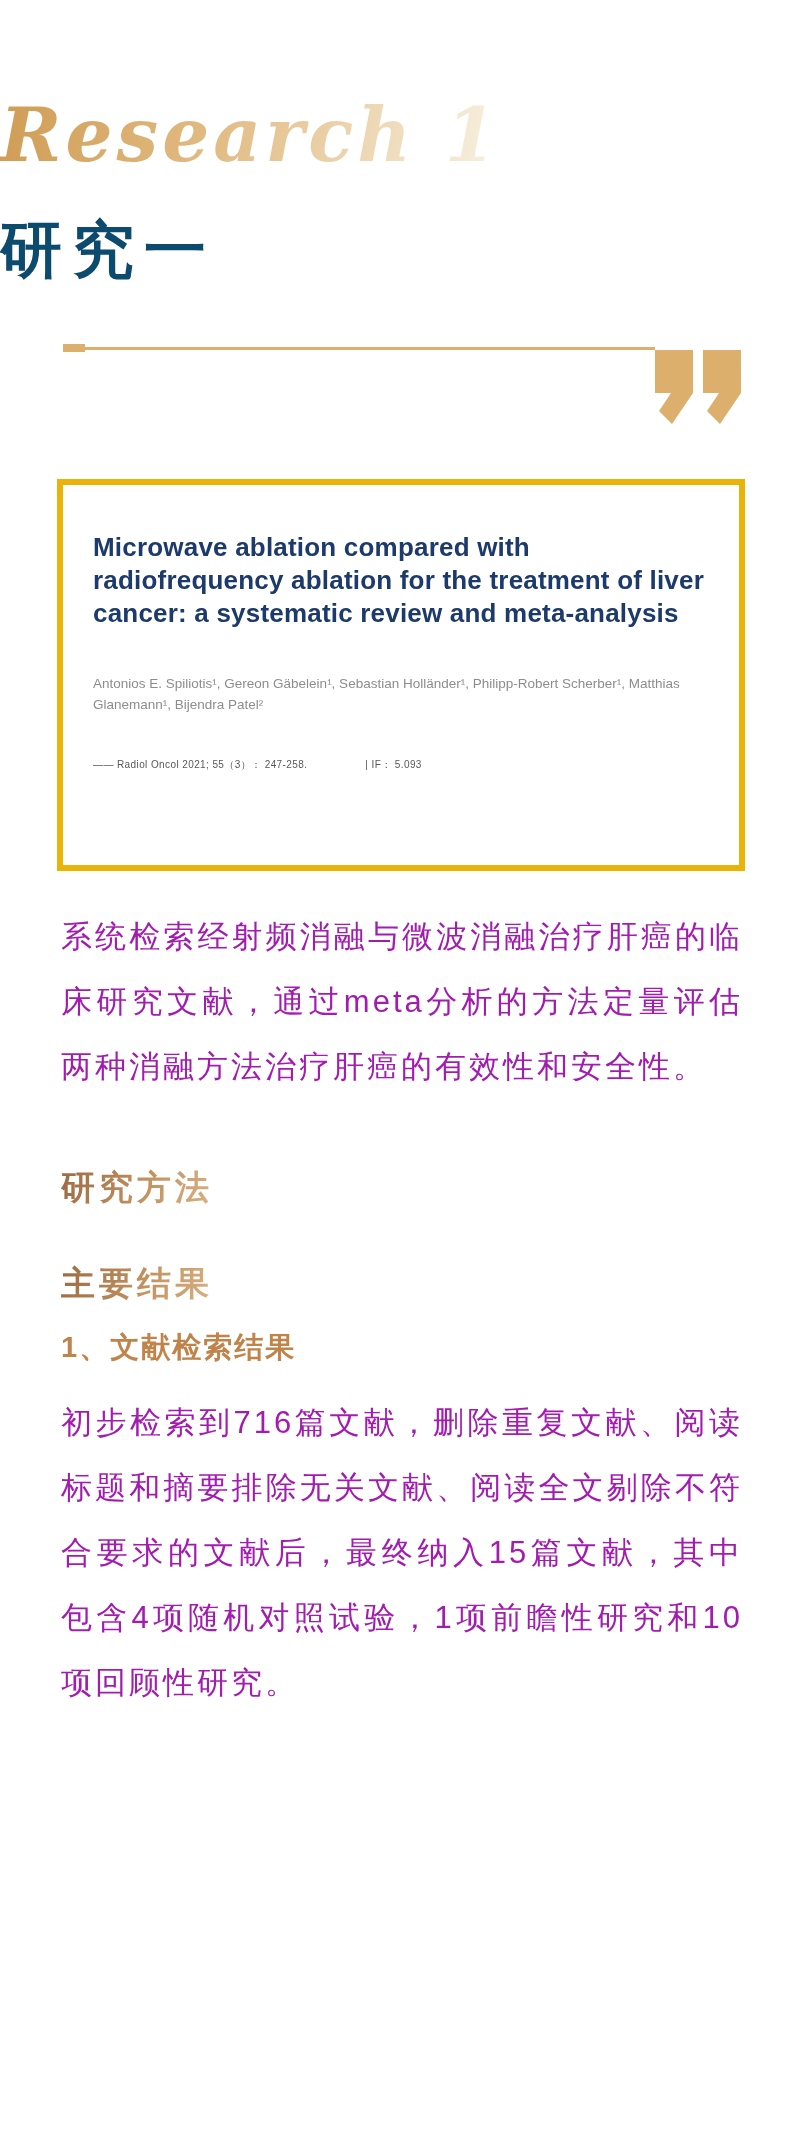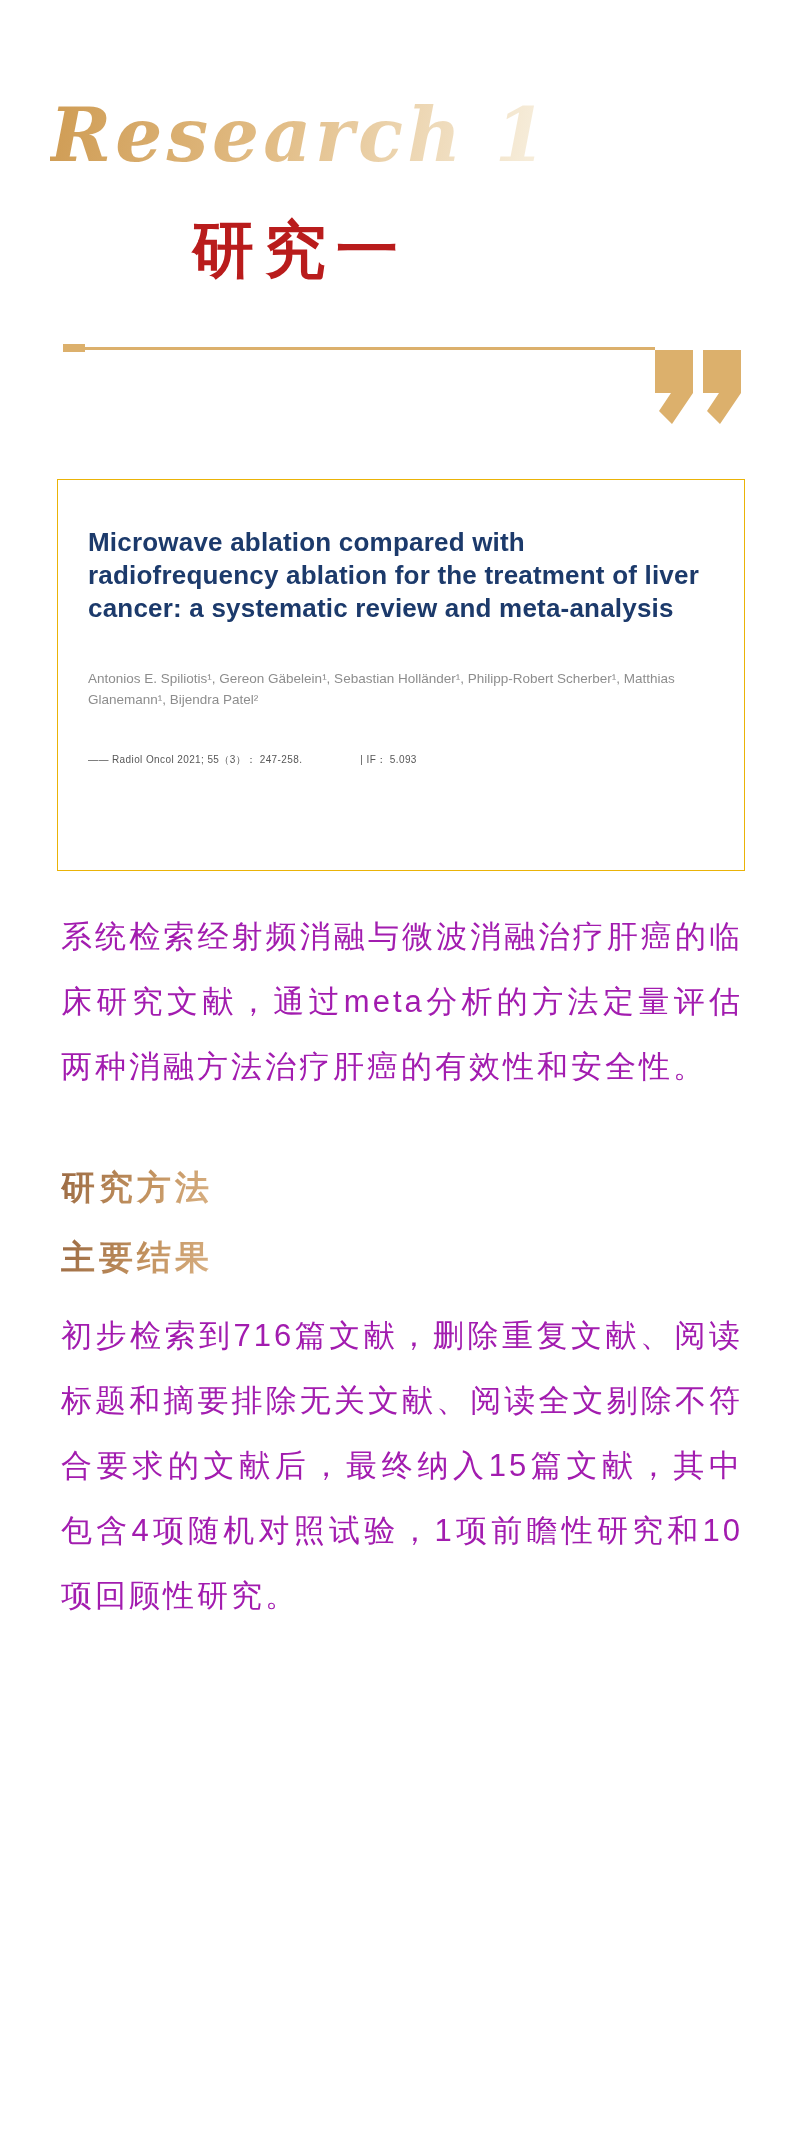--- a/index.html
+++ b/index.html
@@ -13,21 +13,21 @@
     position: relative;
     overflow: hidden;
     font-family: "Liberation Sans", sans-serif;
     color: #2d2d2d;
   }
 
   
   .header {
     width: 600px;
     padding-top: 95px;
-    text-align: center;
+    text-align: left;
   }
   .script-title {
     display: inline-block;
     font-family: "DejaVu Serif", "Liberation Serif", serif;
     font-style: italic;
     font-weight: bold;
     font-size: 74px;
     line-height: 1.1;
     letter-spacing: 4px;
     background: linear-gradient(100deg, #cf9c54 0%, #e2bd86 45%, #f6ecd9 95%);
@@ -36,21 +36,21 @@
     color: transparent;
     -webkit-text-fill-color: transparent;
   }
   .cn-title {
     margin-top: 36px;
     font-family: "Liberation Serif", "DejaVu Serif", serif;
     font-weight: bold;
     font-size: 62px;
     line-height: 1.25;
     letter-spacing: 10px;
-    color: #b91c1c;
+    color: #0c4a6e;
   }
 
   
   .divider {
     margin: 54px 0 0 63px;
     width: 592px;
     height: 9px;
     display: flex;
     align-items: center;
   }
@@ -72,21 +72,21 @@
     width: 88px;
     height: 74px;
   }
 
   
   .paper-card {
     box-sizing: border-box;
     margin: 126px 0 0 57px;
     width: 688px;
     height: 392px;
-    border: 1px solid #eab308;
+    border: 6px solid #eab308;
     background: #ffffff;
     padding: 46px 28px 0 30px;
   }
   .paper-title {
     color: #1c3a6b;
     font-weight: bold;
     font-size: 26px;
     line-height: 33px;
     letter-spacing: 0.2px;
     max-width: 612px;
@@ -123,21 +123,21 @@
     font-weight: bold;
     font-size: 34px;
     line-height: 1.3;
     letter-spacing: 4px;
     background: linear-gradient(110deg, #9b6a43 0%, #c2925f 55%, #d9b183 100%);
     -webkit-background-clip: text;
     background-clip: text;
     color: transparent;
     -webkit-text-fill-color: transparent;
   }
-  .section-heading.second { margin-top: 26px; }
+  .section-heading.second { margin-top: 52px; }
   .sub-heading {
     margin: 24px 0 0 61px;
     font-weight: bold;
     font-size: 29px;
     line-height: 1.25;
     letter-spacing: 2px;
     color: #c08349;
   }
   .para.methods { margin-top: 38px; }
   .para.results { margin-top: 24px; }
@@ -170,14 +170,15 @@
 </div>
 
 <div class="para intro">系统检索经射频消融与微波消融治疗肝癌的临床研究文献，通过meta分析的方法定量评估两种消融方法治疗肝癌的有效性和安全性。</div>
 
 <div>
   <div class="section-heading">研究方法</div>
 </div>
 
 <div>
   <div class="section-heading second">主要结果</div>
+  <div class="sub-heading">1、文献检索结果</div>
   <div class="para results">初步检索到716篇文献，删除重复文献、阅读标题和摘要排除无关文献、阅读全文剔除不符合要求的文献后，最终纳入15篇文献，其中包含4项随机对照试验，1项前瞻性研究和10项回顾性研究。</div>
 </div>
 
 </body></html>

